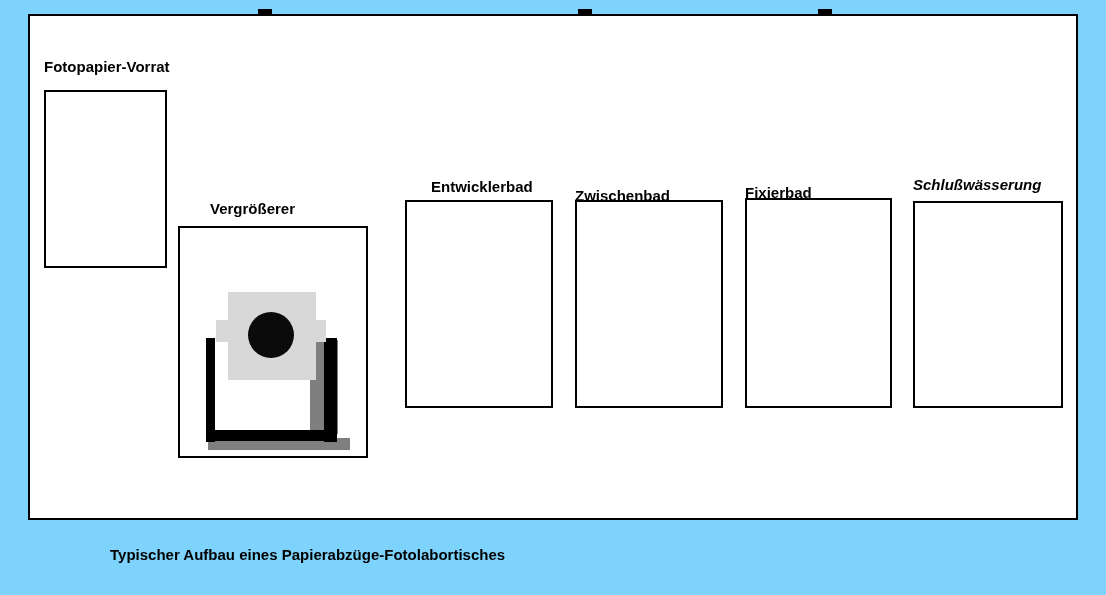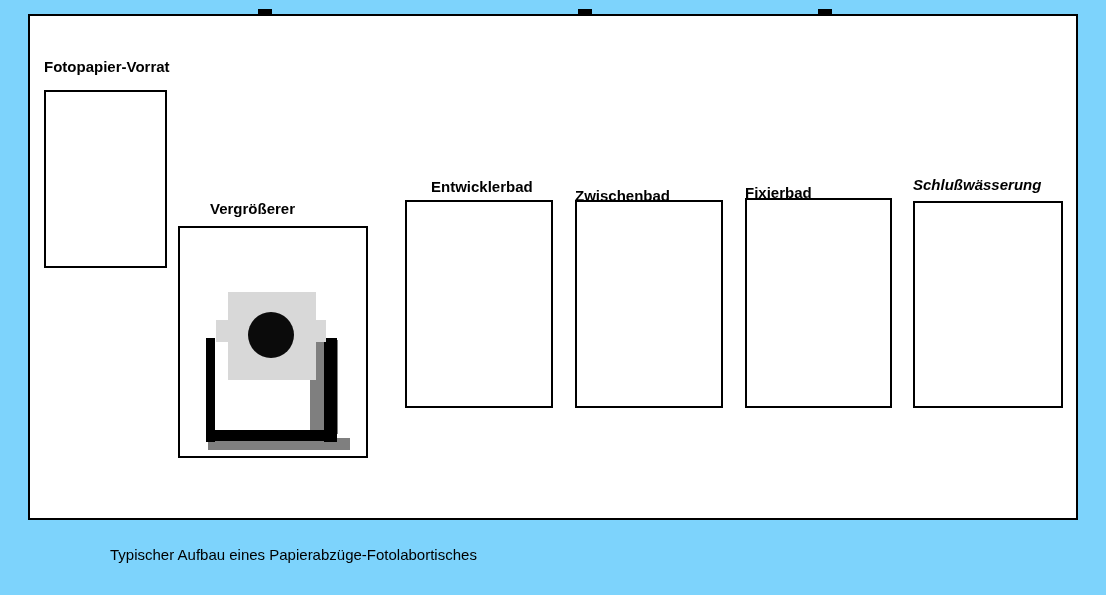--- a/index.html
+++ b/index.html
@@ -74,21 +74,21 @@
     top: 84px;
     width: 46px;
     height: 46px;
     border-radius: 50%;
     background: #0b0b0b;
   }
   .caption {
     position: absolute;
     left: 110px;
     top: 546px;
-    font-weight: normal;
+    font-weight: bold;
     font-size: 15px;
     color: #000000;
     white-space: nowrap;
   }
 </style>
 </head>
 <body>
 
 <div class="canvas">
 

